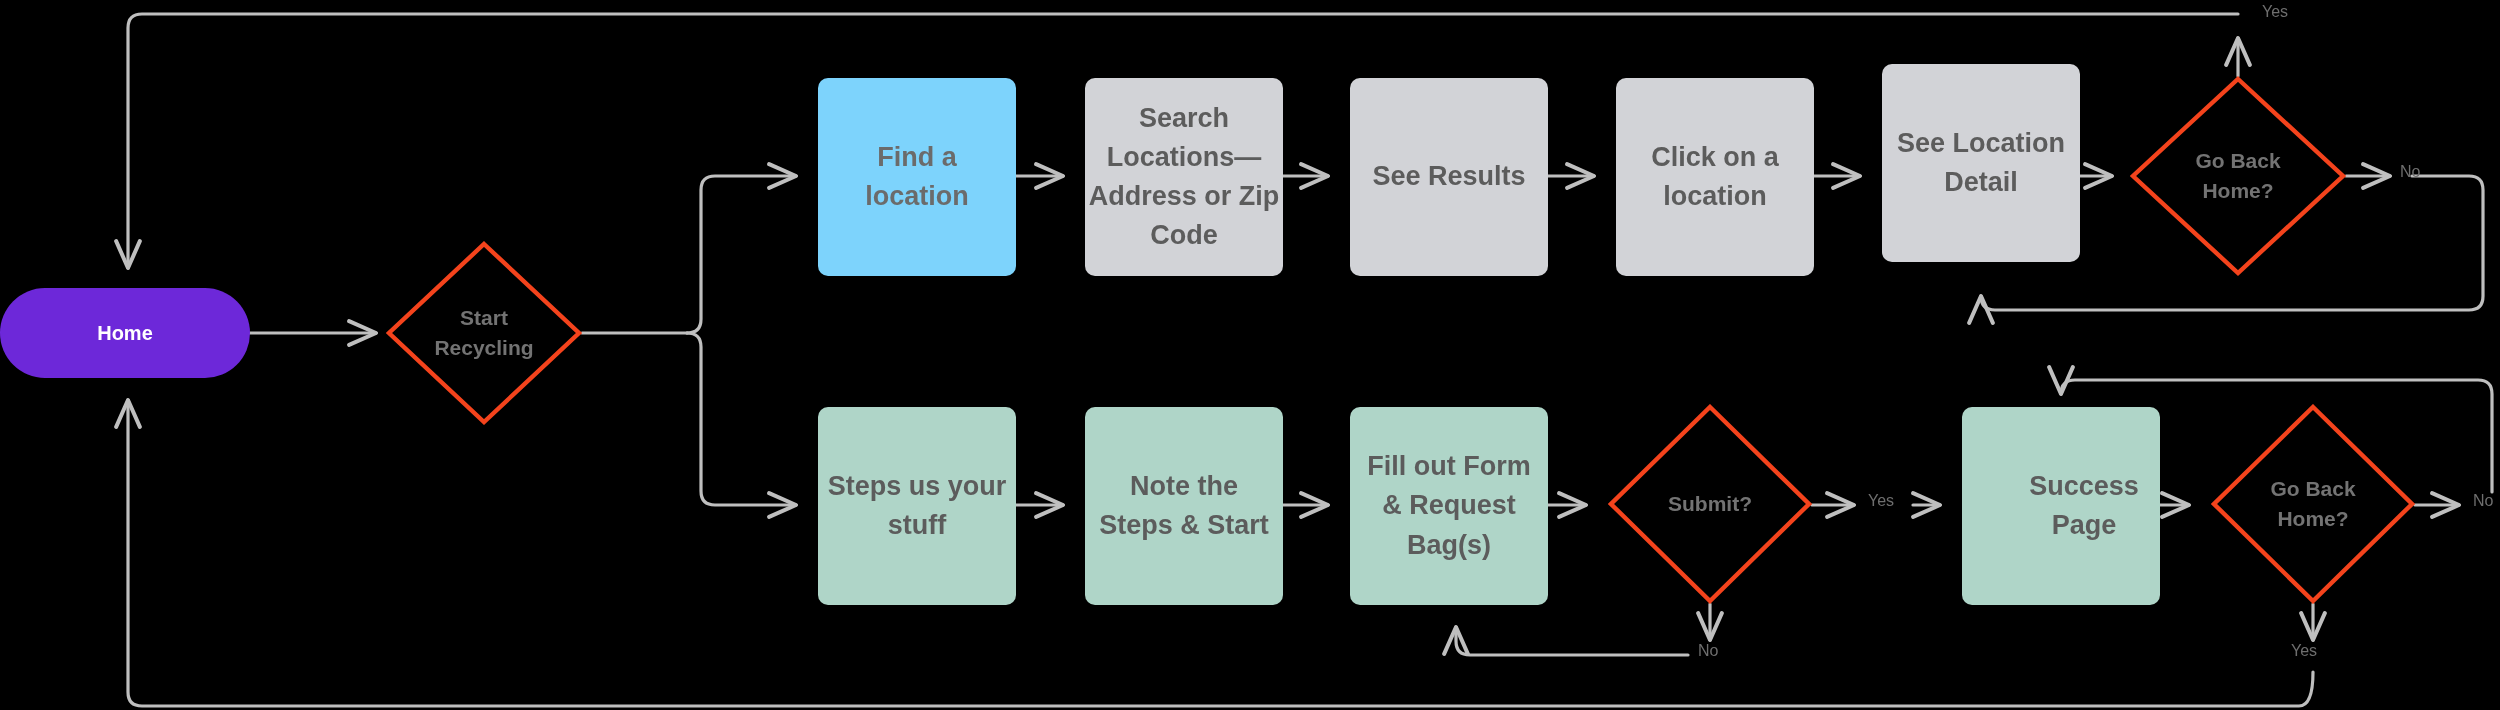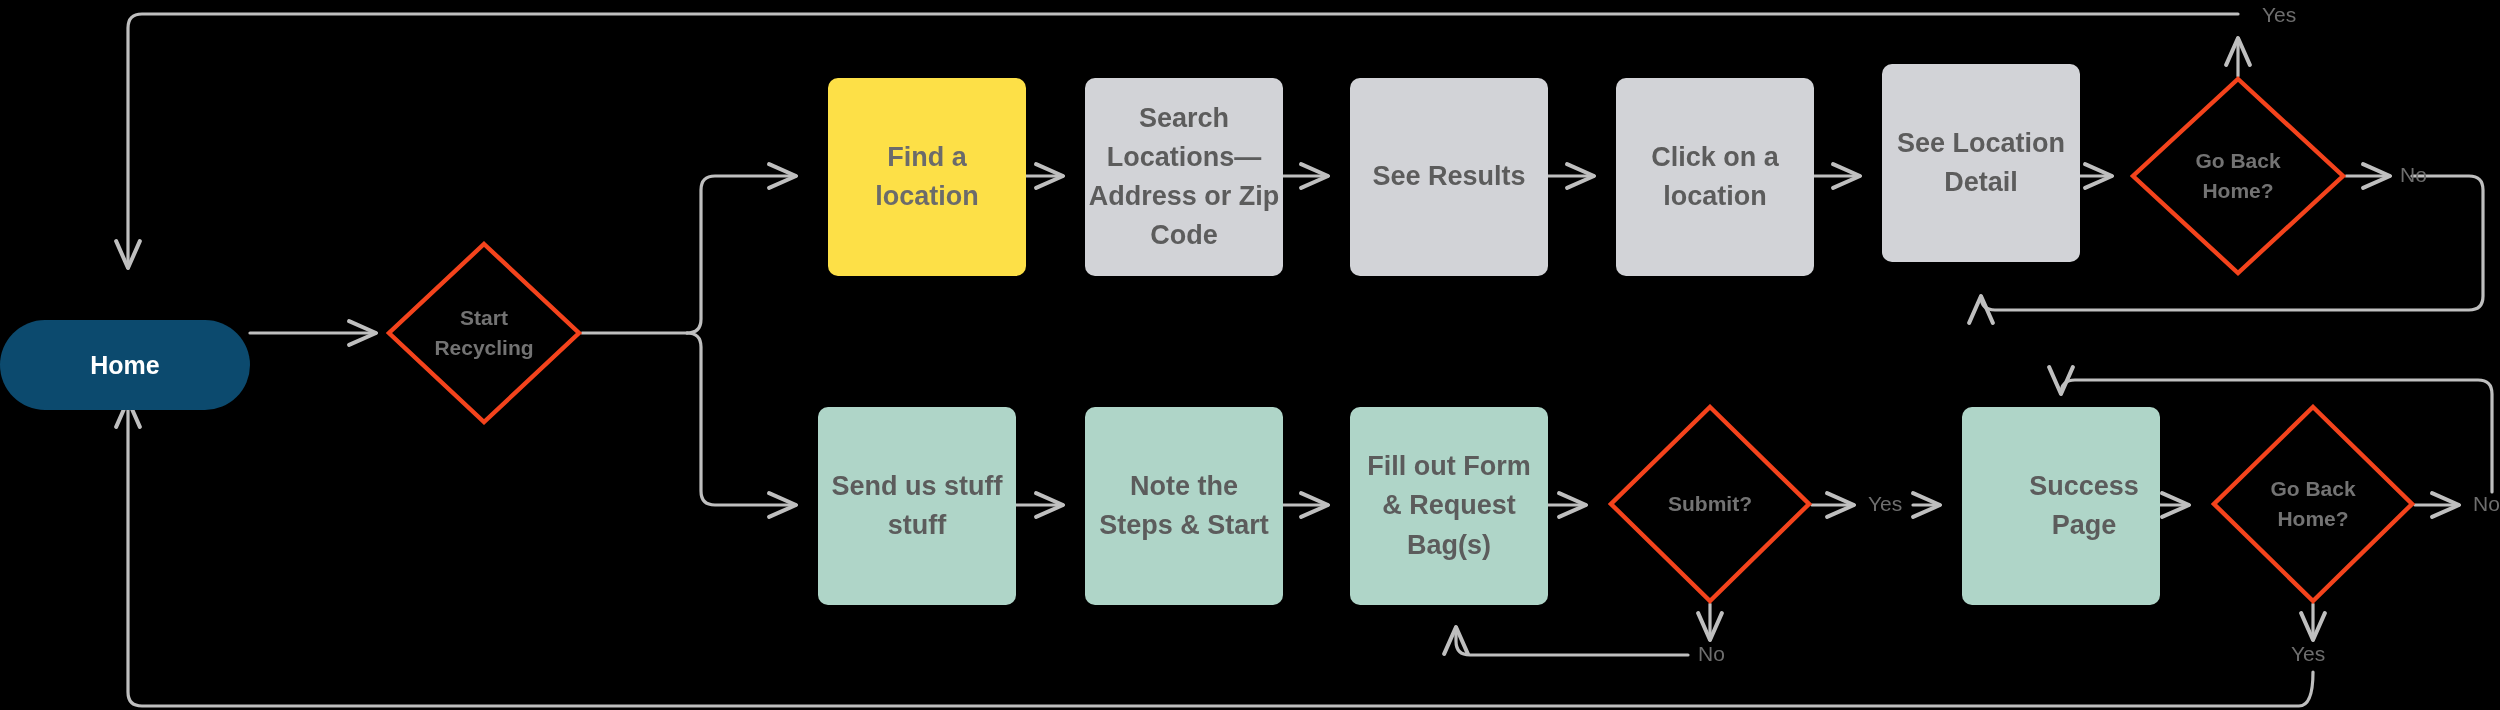--- a/index.html
+++ b/index.html
@@ -17,49 +17,48 @@
     display:flex;align-items:center;justify-content:center;
     text-align:center;
     box-sizing:border-box;
     line-height:1.45;
   }
   .node .lbl{display:block;width:100%;white-space:pre-line;font-weight:bold;}
 
   
   .pill{
     border-radius:46px;
-    background:#0c4a6e;
+    background:#6d28d9;
     color:#ffffff;
-    font-size:25px;
+    font-size:20px;
     font-weight:400;
-    margin-top:32px;
   }
   .rect{
     border-radius:10px;
     font-size:27px;
   }
   .rect.grey{background:#D2D3D7;color:#5C5C5C;}
   .rect.mint{background:#AFD5C8;color:#5C5C5C;}
-  .rect.navy{background:#fde047;color:#6B6B6B;margin-left:10px;}
+  .rect.navy{background:#7dd3fc;color:#6B6B6B;}
 
   .diamond{
     color:#737373;
     font-size:21px;
     background:transparent;
   }
   .diamond .dshape{
     position:absolute;left:0;top:0;width:100%;height:100%;
     pointer-events:none;
   }
   .diamond .lbl{position:relative;z-index:2;}
 
   .edgelabel{
     position:absolute;
     color:#6E6E6E;
-    font-size:21px;
+    font-size:16px;
     white-space:nowrap;
   }
 </style>
 </head>
 <body>
 
 <div id="stage">
 
   <svg id="edges" viewBox="0 0 2500 710" xmlns="http://www.w3.org/2000/svg">
     <defs>
@@ -148,21 +147,21 @@
 
   <div class="node diamond" style="left:2130px;top:76px;width:216px;height:200px;">
     <svg class="dshape" viewBox="0 0 216 200" preserveAspectRatio="none">
       <polygon points="108,3 213,100 108,197 3,100" fill="none" stroke="#F4431C" stroke-width="4.4" stroke-linejoin="miter"></polygon>
     </svg>
     <span class="lbl">Go Back
 Home?</span>
   </div>
 
   <div class="node rect mint" style="left:818px;top:407px;width:198px;height:198px;">
-    <span class="lbl">Send us stuff
+    <span class="lbl">Steps us your
 stuff</span>
   </div>
 
   <div class="node rect mint" style="left:1350px;top:407px;width:198px;height:198px;">
     <span class="lbl">Fill out Form
 &amp; Request
 Bag(s)</span>
   </div>
 
   <div class="node rect mint" style="left:1085px;top:407px;width:198px;height:198px;">

